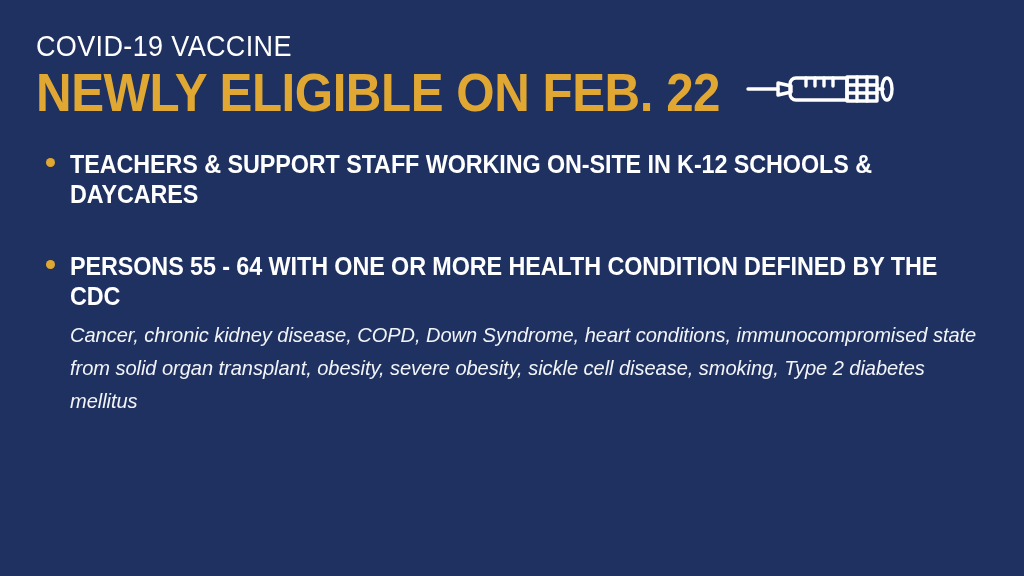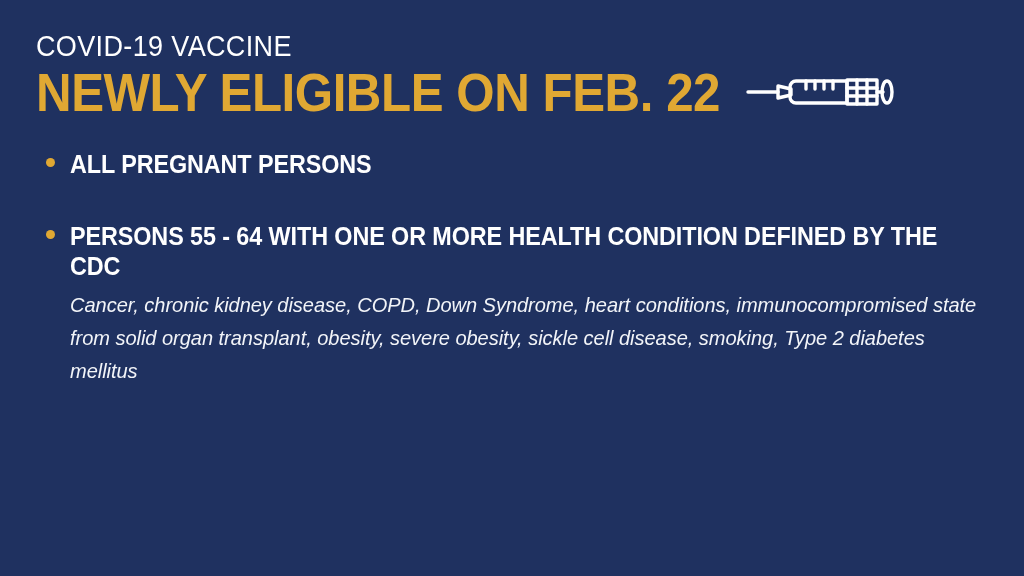--- a/index.html
+++ b/index.html
@@ -32,21 +32,21 @@
     letter-spacing:0.4px;
     color:#ffffff;
     line-height:1.05;
     transform:scaleX(0.90);
     transform-origin:left center;
     white-space:nowrap;
   }
 
   .headline-row {
     display:flex;
-    align-items:flex-end;
+    align-items:flex-start;
     margin-top:4px;
   }
 
   .headline {
     font-size:53px;
     font-weight:bold;
     color:#e0a833;
     line-height:1.0;
     letter-spacing:-0.5px;
     transform:scaleX(0.93);
@@ -143,25 +143,25 @@
 
           <ellipse cx="143" cy="23" rx="5" ry="11"></ellipse>
         </svg>
       </span>
 
     </div>
   </div>
 
   <div class="bullets">
 
-
     <div class="bullet-item">
       <span class="bullet-dot"></span>
-      <div class="bullet-text">ALL PREGNANT PERSONS</div>
+      <div class="bullet-text">TEACHERS &amp; SUPPORT STAFF WORKING ON-SITE IN K-12 SCHOOLS &amp; DAYCARES</div>
     </div>
+
 
 
     <div class="bullet-item">
       <span class="bullet-dot"></span>
       <div class="bullet-text">PERSONS 55 - 64 WITH ONE OR MORE HEALTH CONDITION DEFINED BY THE CDC</div>
       <div class="sub-text">Cancer, chronic kidney disease, COPD, Down Syndrome, heart conditions, immunocompromised state from solid organ transplant, obesity, severe obesity, sickle cell disease, smoking, Type 2 diabetes mellitus</div>
     </div>
 
   </div>
 </div>

